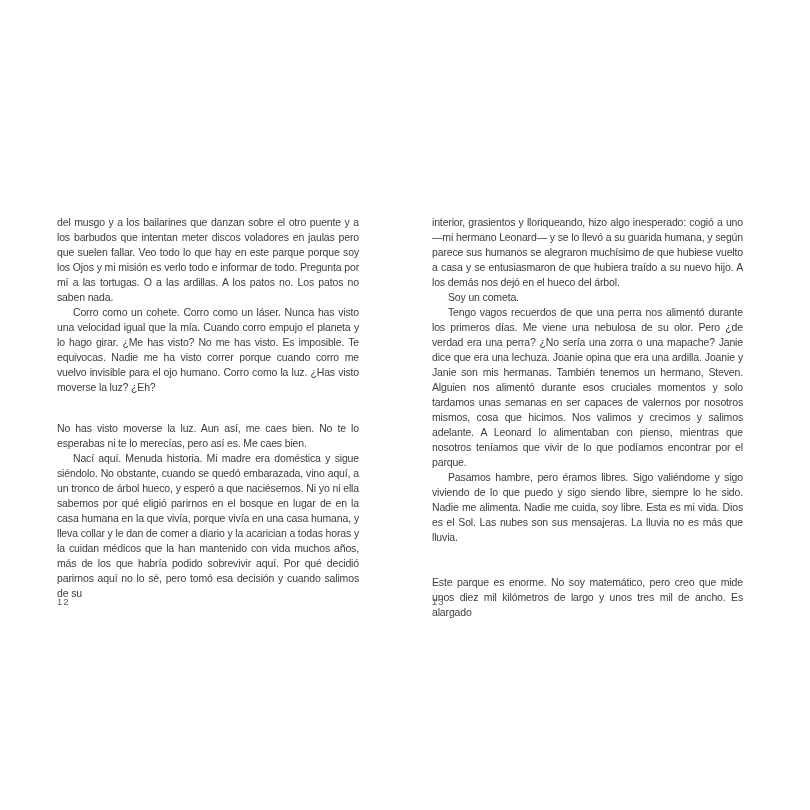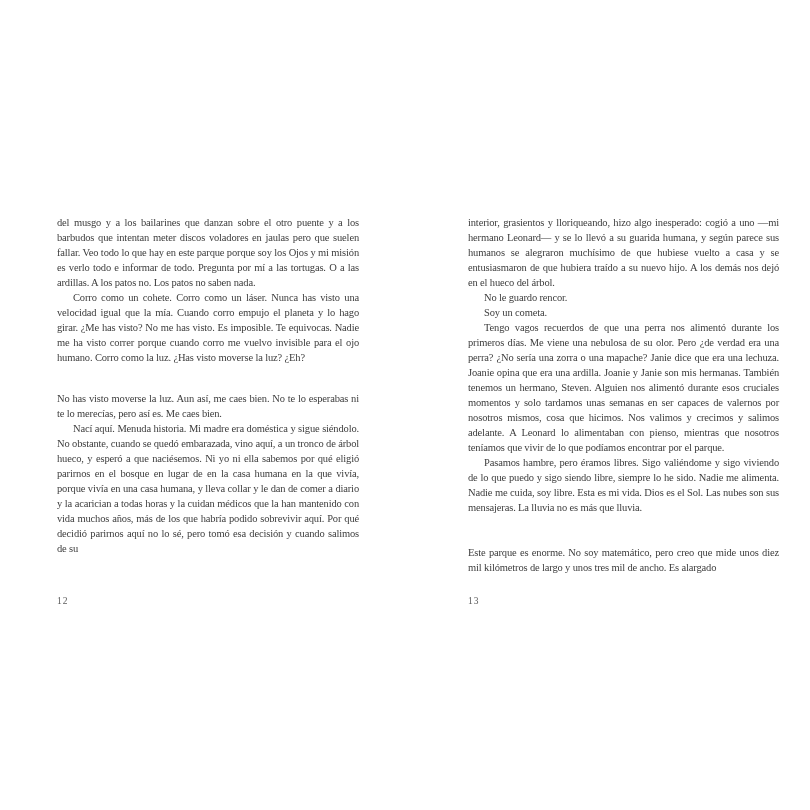--- a/index.html
+++ b/index.html
@@ -6,29 +6,29 @@
     margin: 0;
     padding: 0;
     background: #ffffff;
   }
   .spread {
     position: relative;
     width: 810px;
     height: 786px;
     background: #ffffff;
     overflow: hidden;
-    font-family: Liberation Serif, serif;
+    font-family: Liberation Sans, sans-serif;
   }
   .page {
     position: absolute;
     top: 215px;
     color: #3c3c3c;
   }
   .page-left  { left: 57px;  width: 302px; }
-  .page-right { left: 432px; width: 311px; margin-left: 36px; }
+  .page-right { left: 432px; width: 311px; }
   .page p {
     margin: 0;
     font-size: 10.5px;
     line-height: 15px;
     letter-spacing: -0.15px;
     text-align: justify;
     color: #3c3c3c;
   }
   .page p.indent { text-indent: 16px; }
   .page p.gap-small { margin-top: 26px; }
@@ -52,21 +52,20 @@
   <div class="page page-left">
     <p>del musgo y a los bailarines que danzan sobre el otro puente y a los barbudos que intentan meter discos voladores en jaulas pero que suelen fallar. Veo todo lo que hay en este parque porque soy los Ojos y mi misión es verlo todo e informar de todo. Pregunta por mí a las tortugas. O a las ardillas. A los patos no. Los patos no saben nada.</p>
     <p class="indent">Corro como un cohete. Corro como un láser. Nunca has visto una velocidad igual que la mía. Cuando corro empujo el planeta y lo hago girar. ¿Me has visto? No me has visto. Es imposible. Te equivocas. Nadie me ha visto correr porque cuando corro me vuelvo invisible para el ojo humano. Corro como la luz. ¿Has visto moverse la luz? ¿Eh?</p>
     <p class="gap-small">No has visto moverse la luz. Aun así, me caes bien. No te lo esperabas ni te lo merecías, pero así es. Me caes bien.</p>
     <p class="indent">Nací aquí. Menuda historia. Mi madre era doméstica y sigue siéndolo. No obstante, cuando se quedó embarazada, vino aquí, a un tronco de árbol hueco, y esperó a que naciésemos. Ni yo ni ella sabemos por qué eligió parirnos en el bosque en lugar de en la casa humana en la que vivía, porque vivía en una casa humana, y lleva collar y le dan de comer a diario y la acarician a todas horas y la cuidan médicos que la han mantenido con vida muchos años, más de los que habría podido sobrevivir aquí. Por qué decidió parirnos aquí no lo sé, pero tomó esa decisión y cuando salimos de su</p>
     <div class="pagenum">12</div>
   </div>
 
   <div class="page page-right">
     <p>interior, grasientos y lloriqueando, hizo algo inesperado: cogió a uno —mi hermano Leonard— y se lo llevó a su guarida humana, y según parece sus humanos se alegraron muchísimo de que hubiese vuelto a casa y se entusiasmaron de que hubiera traído a su nuevo hijo. A los demás nos dejó en el hueco del árbol.</p>
-    <p class="indent">No le guardo rencor.</p>
     <p class="indent">Soy un cometa.</p>
     <p class="indent">Tengo vagos recuerdos de que una perra nos alimentó durante los primeros días. Me viene una nebulosa de su olor. Pero ¿de verdad era una perra? ¿No sería una zorra o una mapache? Janie dice que era una lechuza. Joanie opina que era una ardilla. Joanie y Janie son mis hermanas. También tenemos un hermano, Steven. Alguien nos alimentó durante esos cruciales momentos y solo tardamos unas semanas en ser capaces de valernos por nosotros mismos, cosa que hicimos. Nos valimos y crecimos y salimos adelante. A Leonard lo alimentaban con pienso, mientras que nosotros teníamos que vivir de lo que podíamos encontrar por el parque.</p>
     <p class="indent">Pasamos hambre, pero éramos libres. Sigo valiéndome y sigo viviendo de lo que puedo y sigo siendo libre, siempre lo he sido. Nadie me alimenta. Nadie me cuida, soy libre. Esta es mi vida. Dios es el Sol. Las nubes son sus mensajeras. La lluvia no es más que lluvia.</p>
     <p class="gap-large">Este parque es enorme. No soy matemático, pero creo que mide unos diez mil kilómetros de largo y unos tres mil de ancho. Es alargado</p>
     <div class="pagenum">13</div>
   </div>
 
 </div>
 
 </body></html>

